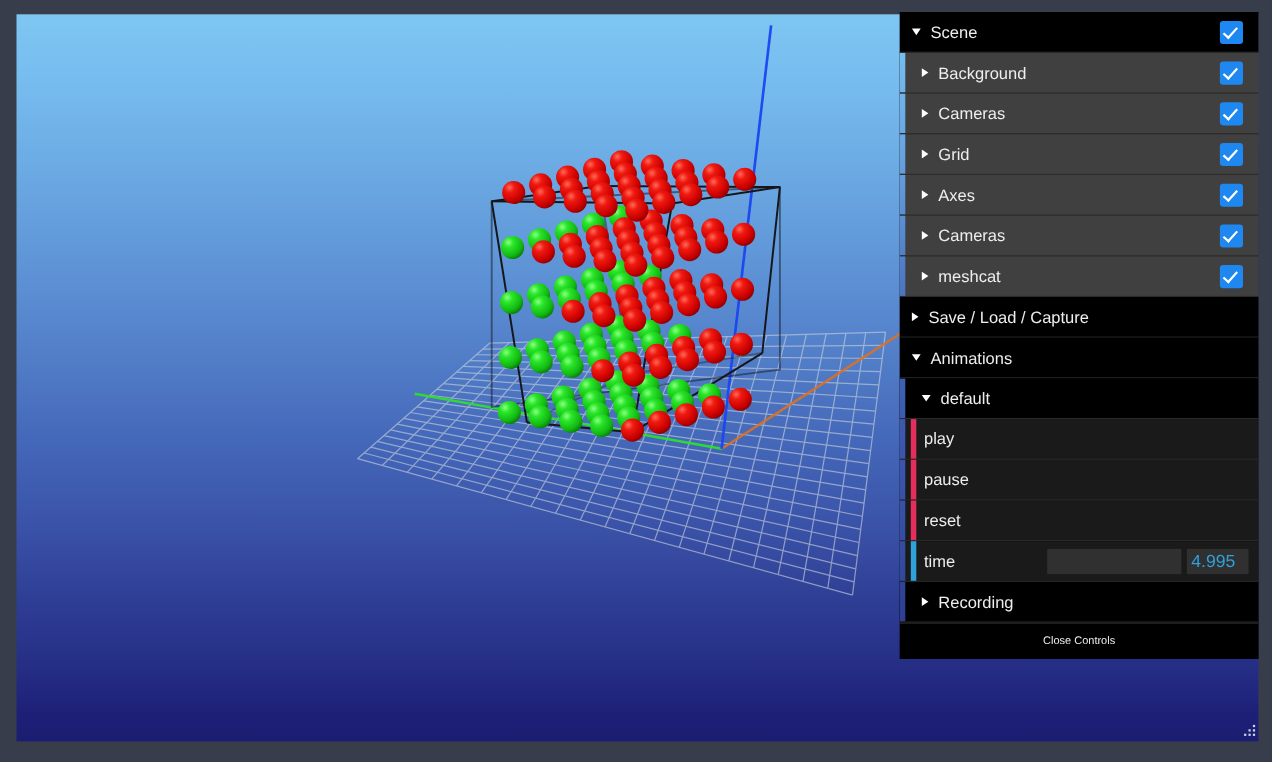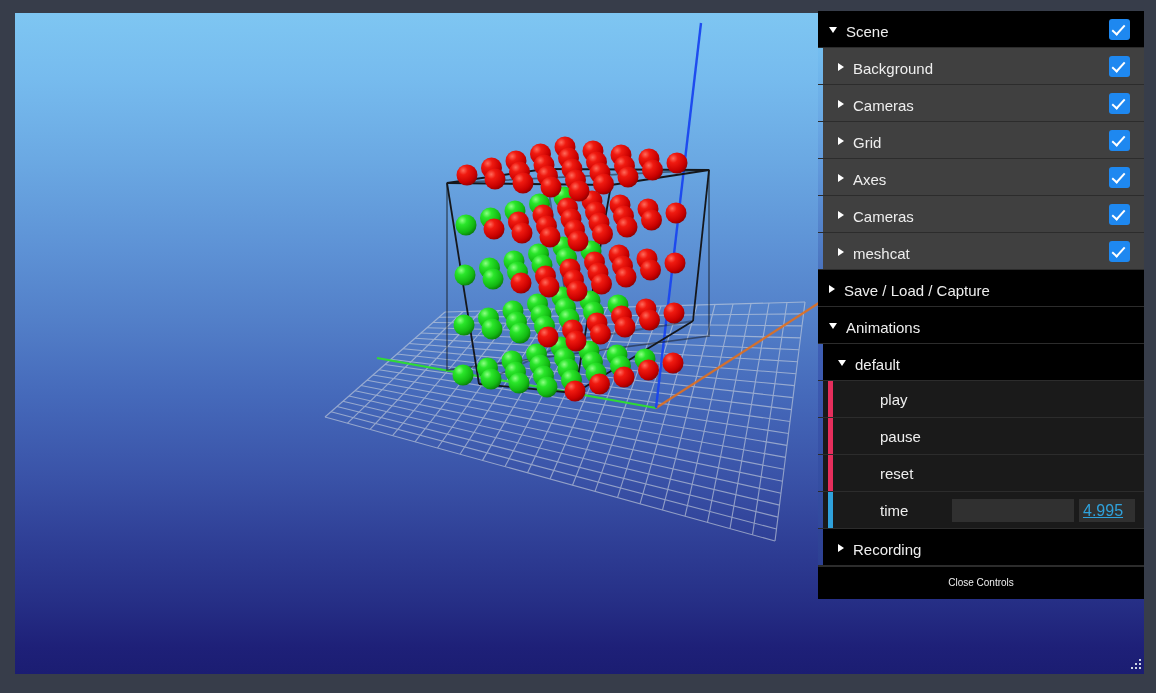--- a/index.html
+++ b/index.html
@@ -169,21 +169,20 @@
     border-bottom: 1px solid #2c2c2c;
     background: #1a1a1a;
     white-space: nowrap;
   }
   .prop .name {
     position: absolute;
     left: 22px;
     top: 0;
     color: #eeeeee;
     font-size: 15px;
-    margin-left: 40px;
   }
 
   .slider-wrap {
     position: absolute;
     left: 134px;
     top: 7px;
     width: 122px;
     height: 23px;
     background: #303030;
     cursor: ew-resize;
@@ -198,21 +197,20 @@
     top: 7px;
     width: 56px;
     height: 23px;
     line-height: 23px;
     background: #303030;
     color: #2fa1db;
     font-size: 16px;
     padding-left: 4px;
     box-sizing: border-box;
     cursor: text;
-    text-decoration: underline;
   }
   .text-input {
     position: absolute;
     left: 134px;
     top: 7px;
     width: 183px;
     height: 23px;
     line-height: 23px;
     background: #303030;
     color: #2fa1db;

